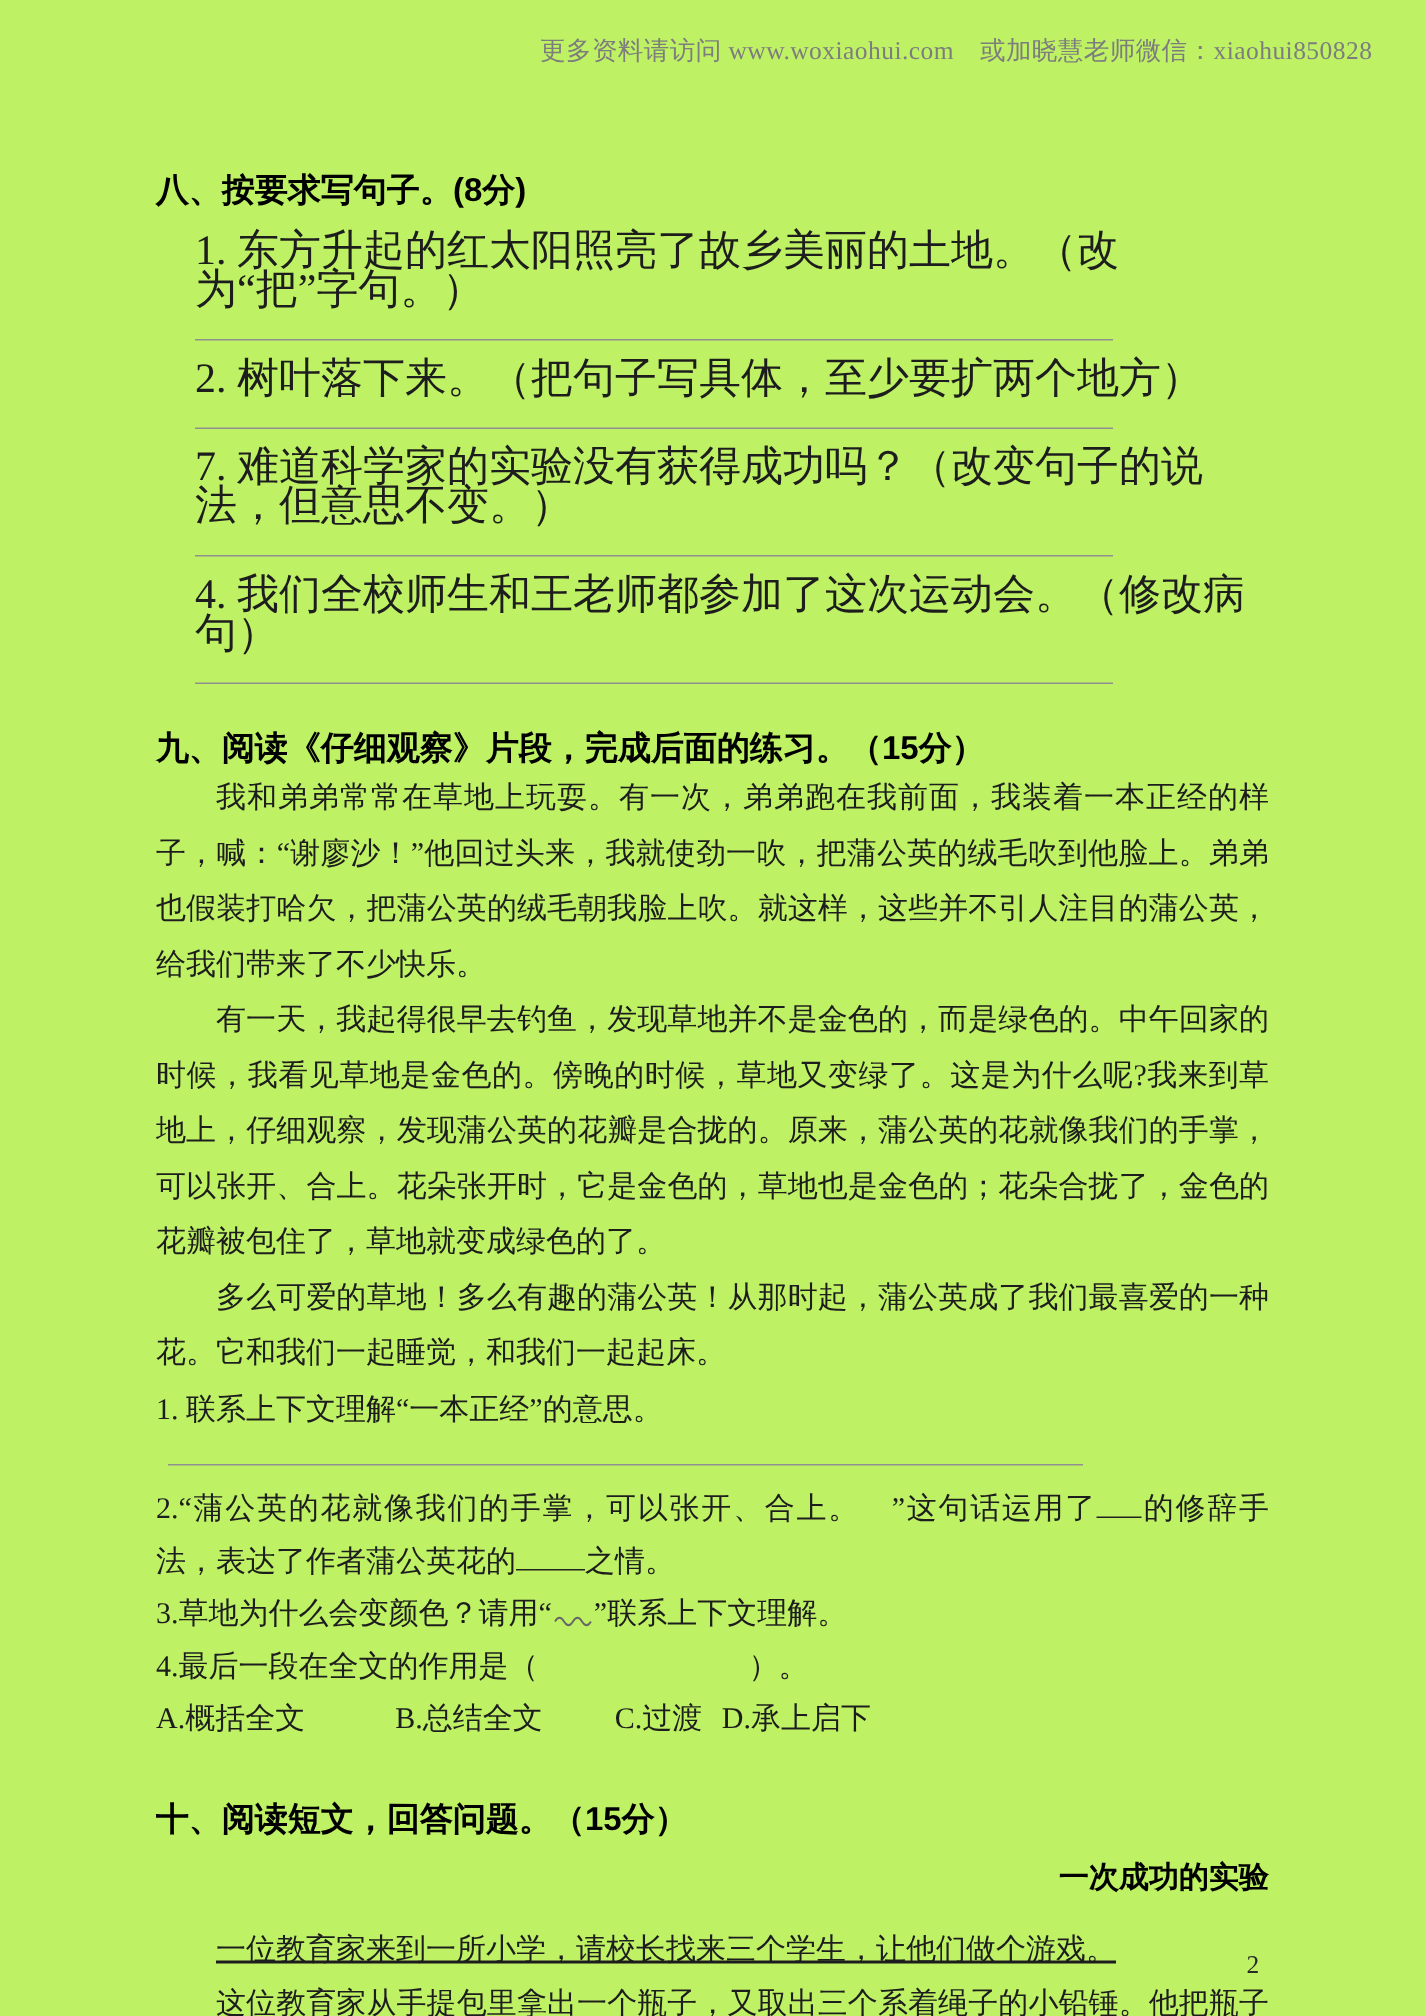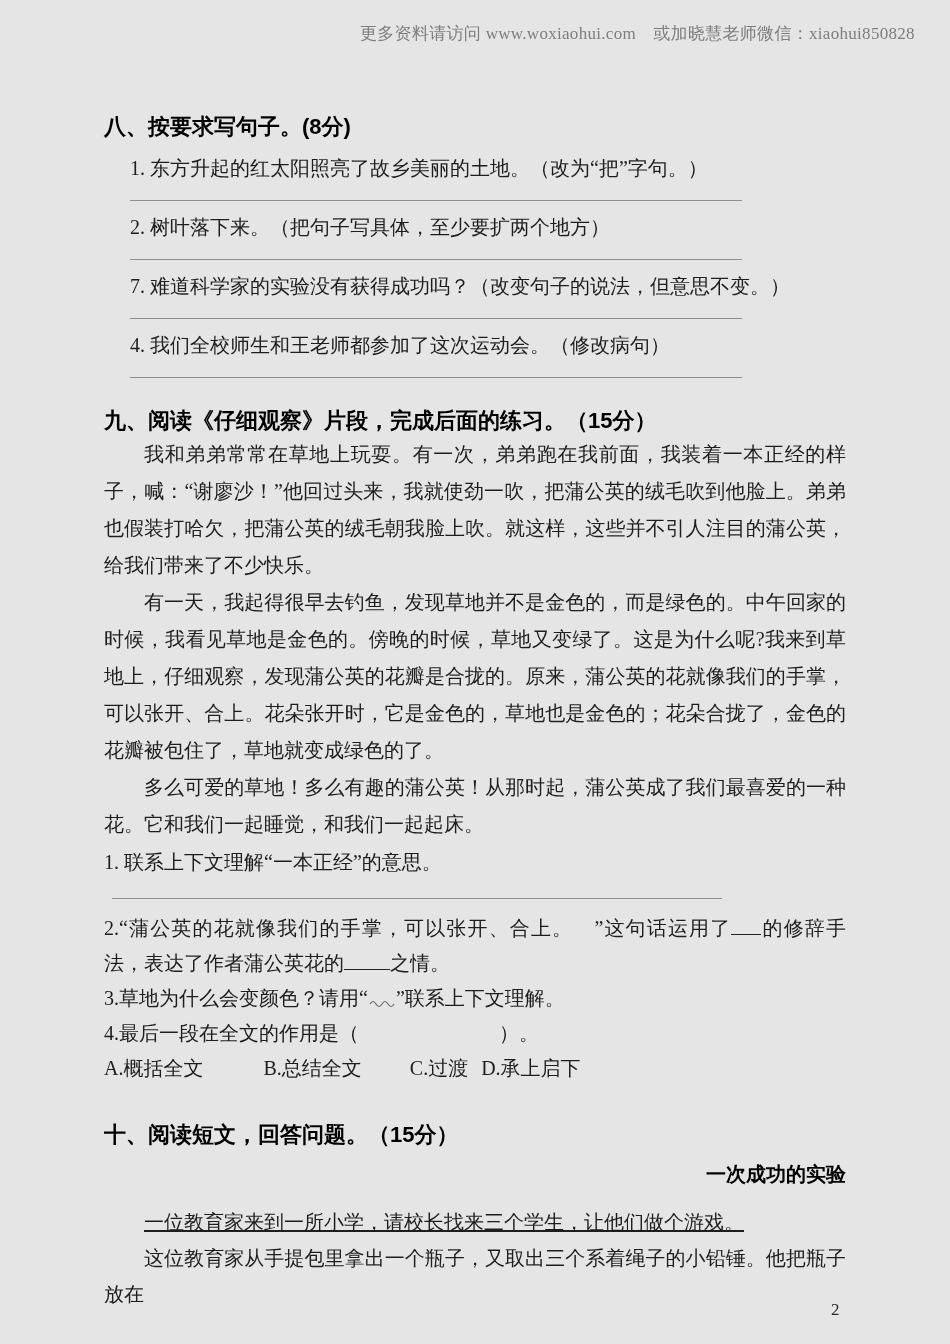--- a/index.html
+++ b/index.html
@@ -4,21 +4,21 @@
 <style>
   html, body {
     margin: 0;
     padding: 0;
     background: #ffffff;
   }
   .page {
     position: relative;
     width: 950px;
     height: 1344px;
-    background: #e5e5e5;
+    background: #bef264;
     overflow: hidden;
     font-family: "Liberation Serif", "DejaVu Serif", serif;
     color: #1d1d1d;
   }
   .watermark {
     position: absolute;
     left: 360px;
     top: 22px;
     font-size: 17px;
     color: #7d7d7d;
@@ -36,21 +36,21 @@
     margin: 0;
     font-family: "Liberation Sans", "DejaVu Sans", sans-serif;
     font-weight: bold;
     font-size: 22px;
     line-height: 30px;
     color: #000000;
   }
   
   .s8-q {
     margin: 13px 0 0 26px;
-    font-size: 20px;
+    font-size: 28px;
     line-height: 26px;
   }
   .ans-line {
     margin: 6px 0 0 26px;
     width: 612px;
     height: 13px;
     border-bottom: 1px solid #8f8f8f;
   }
   
   .sec9 { margin-top: 28px; }

